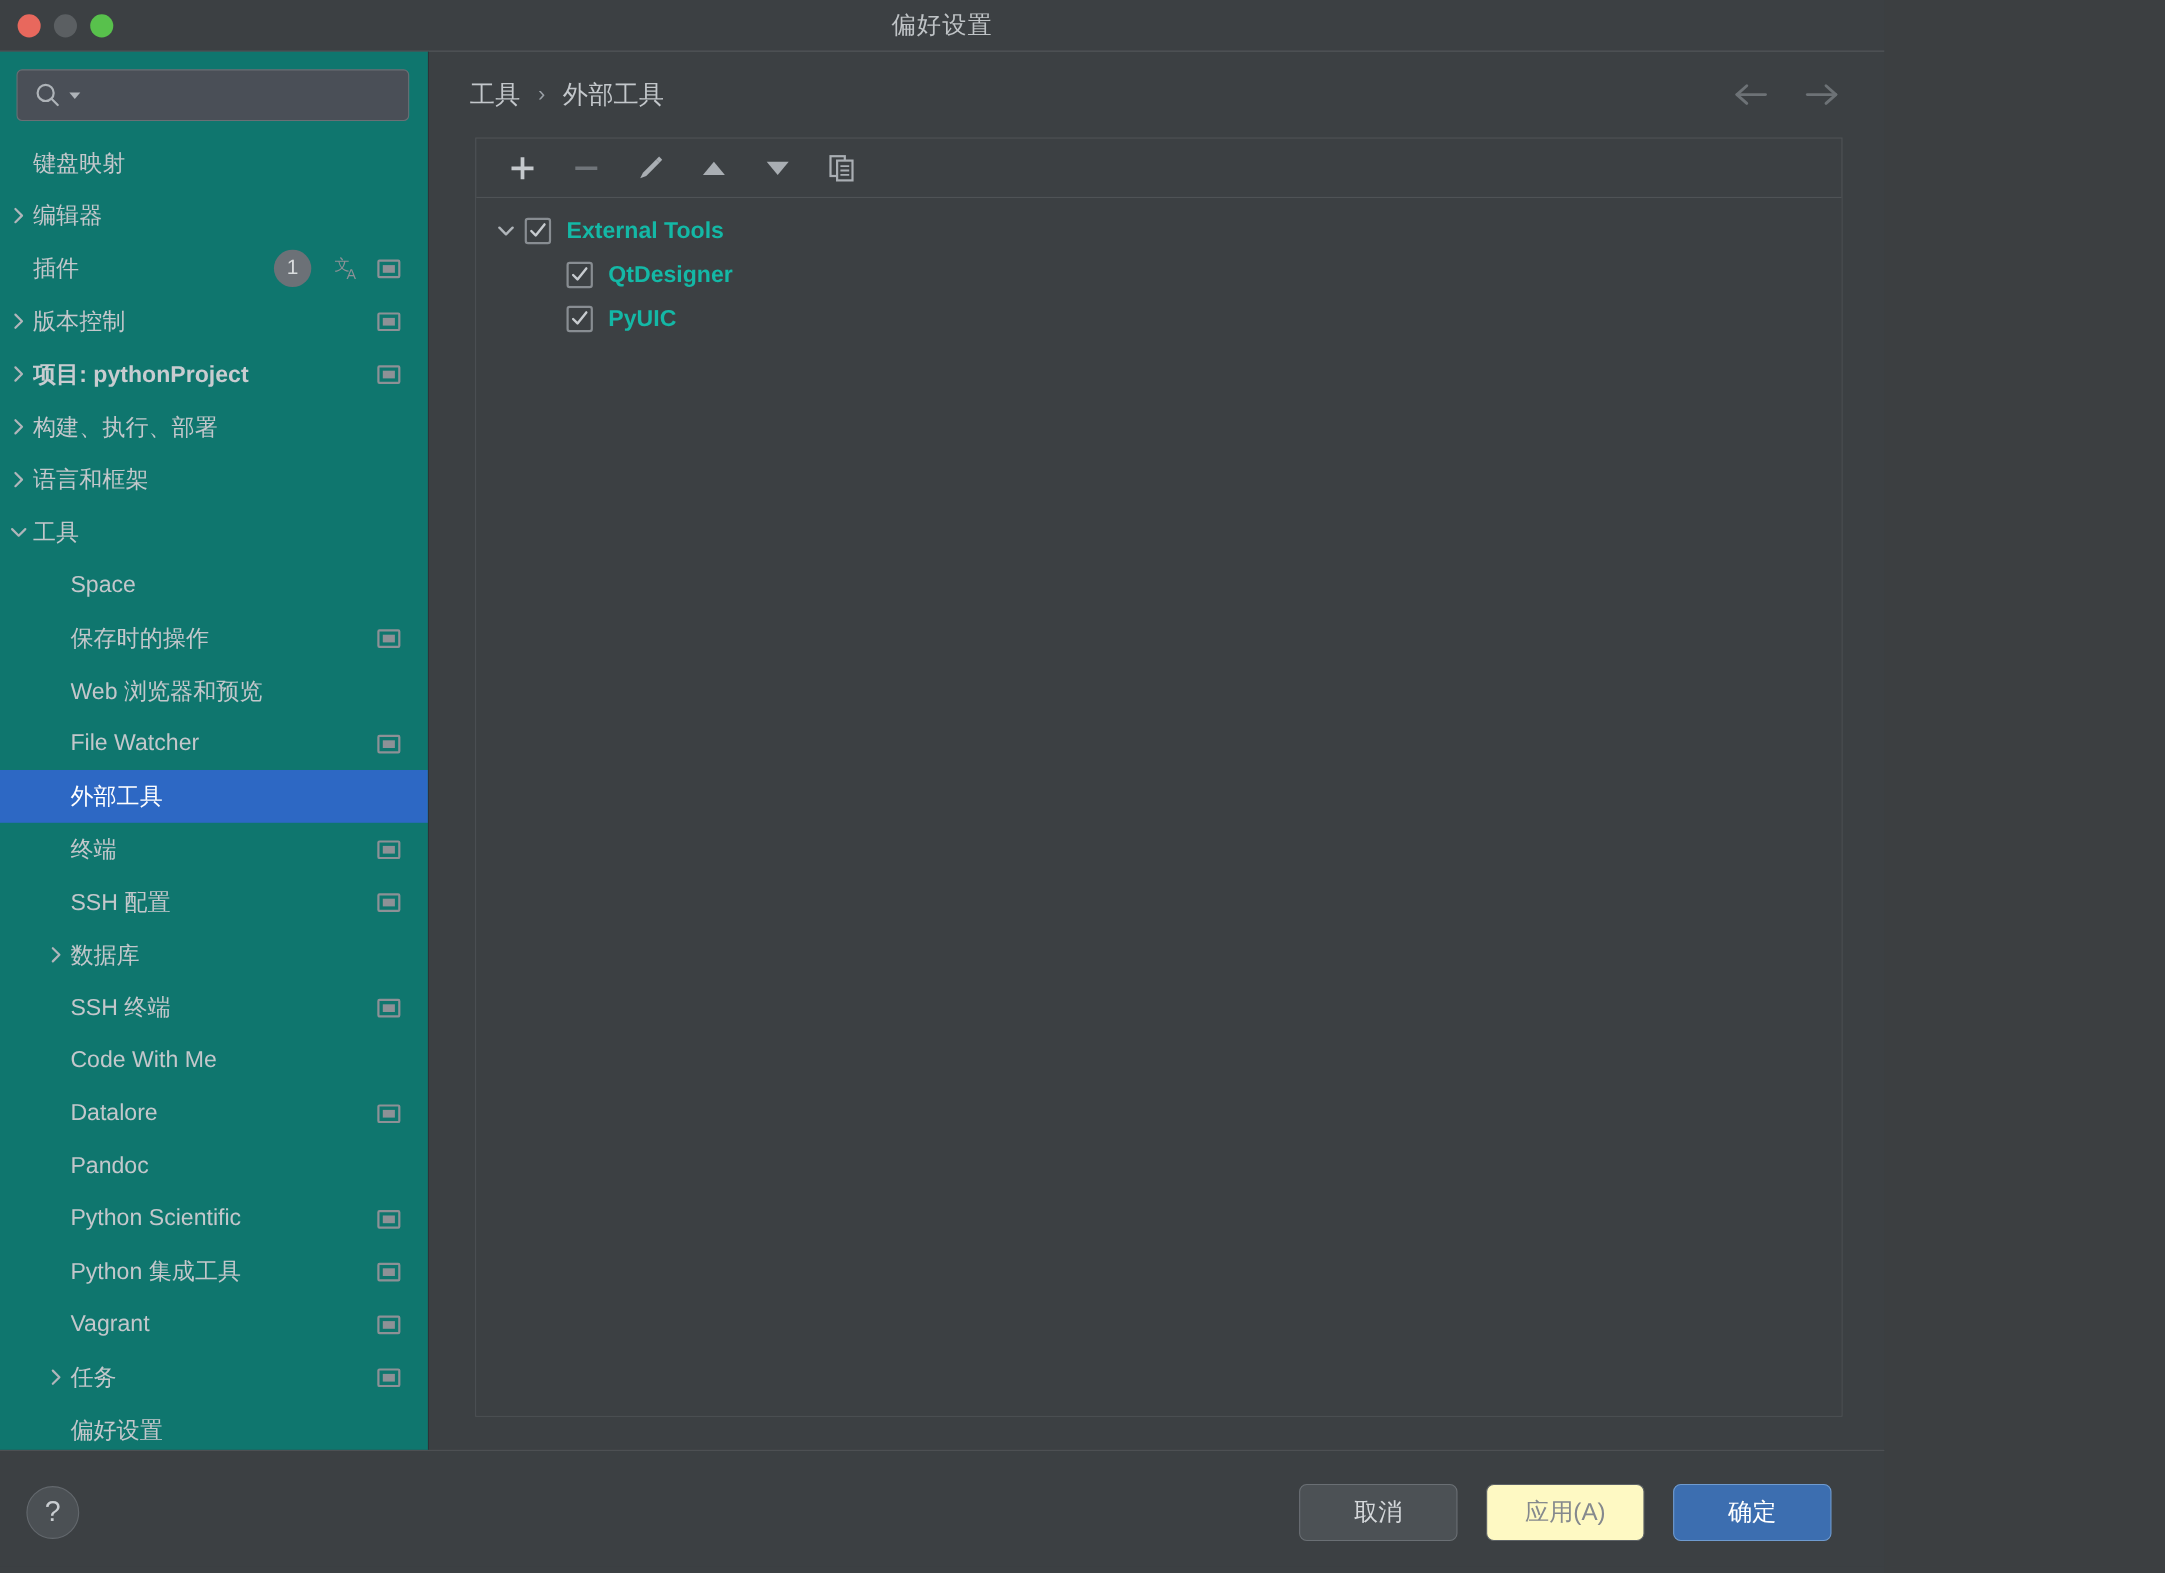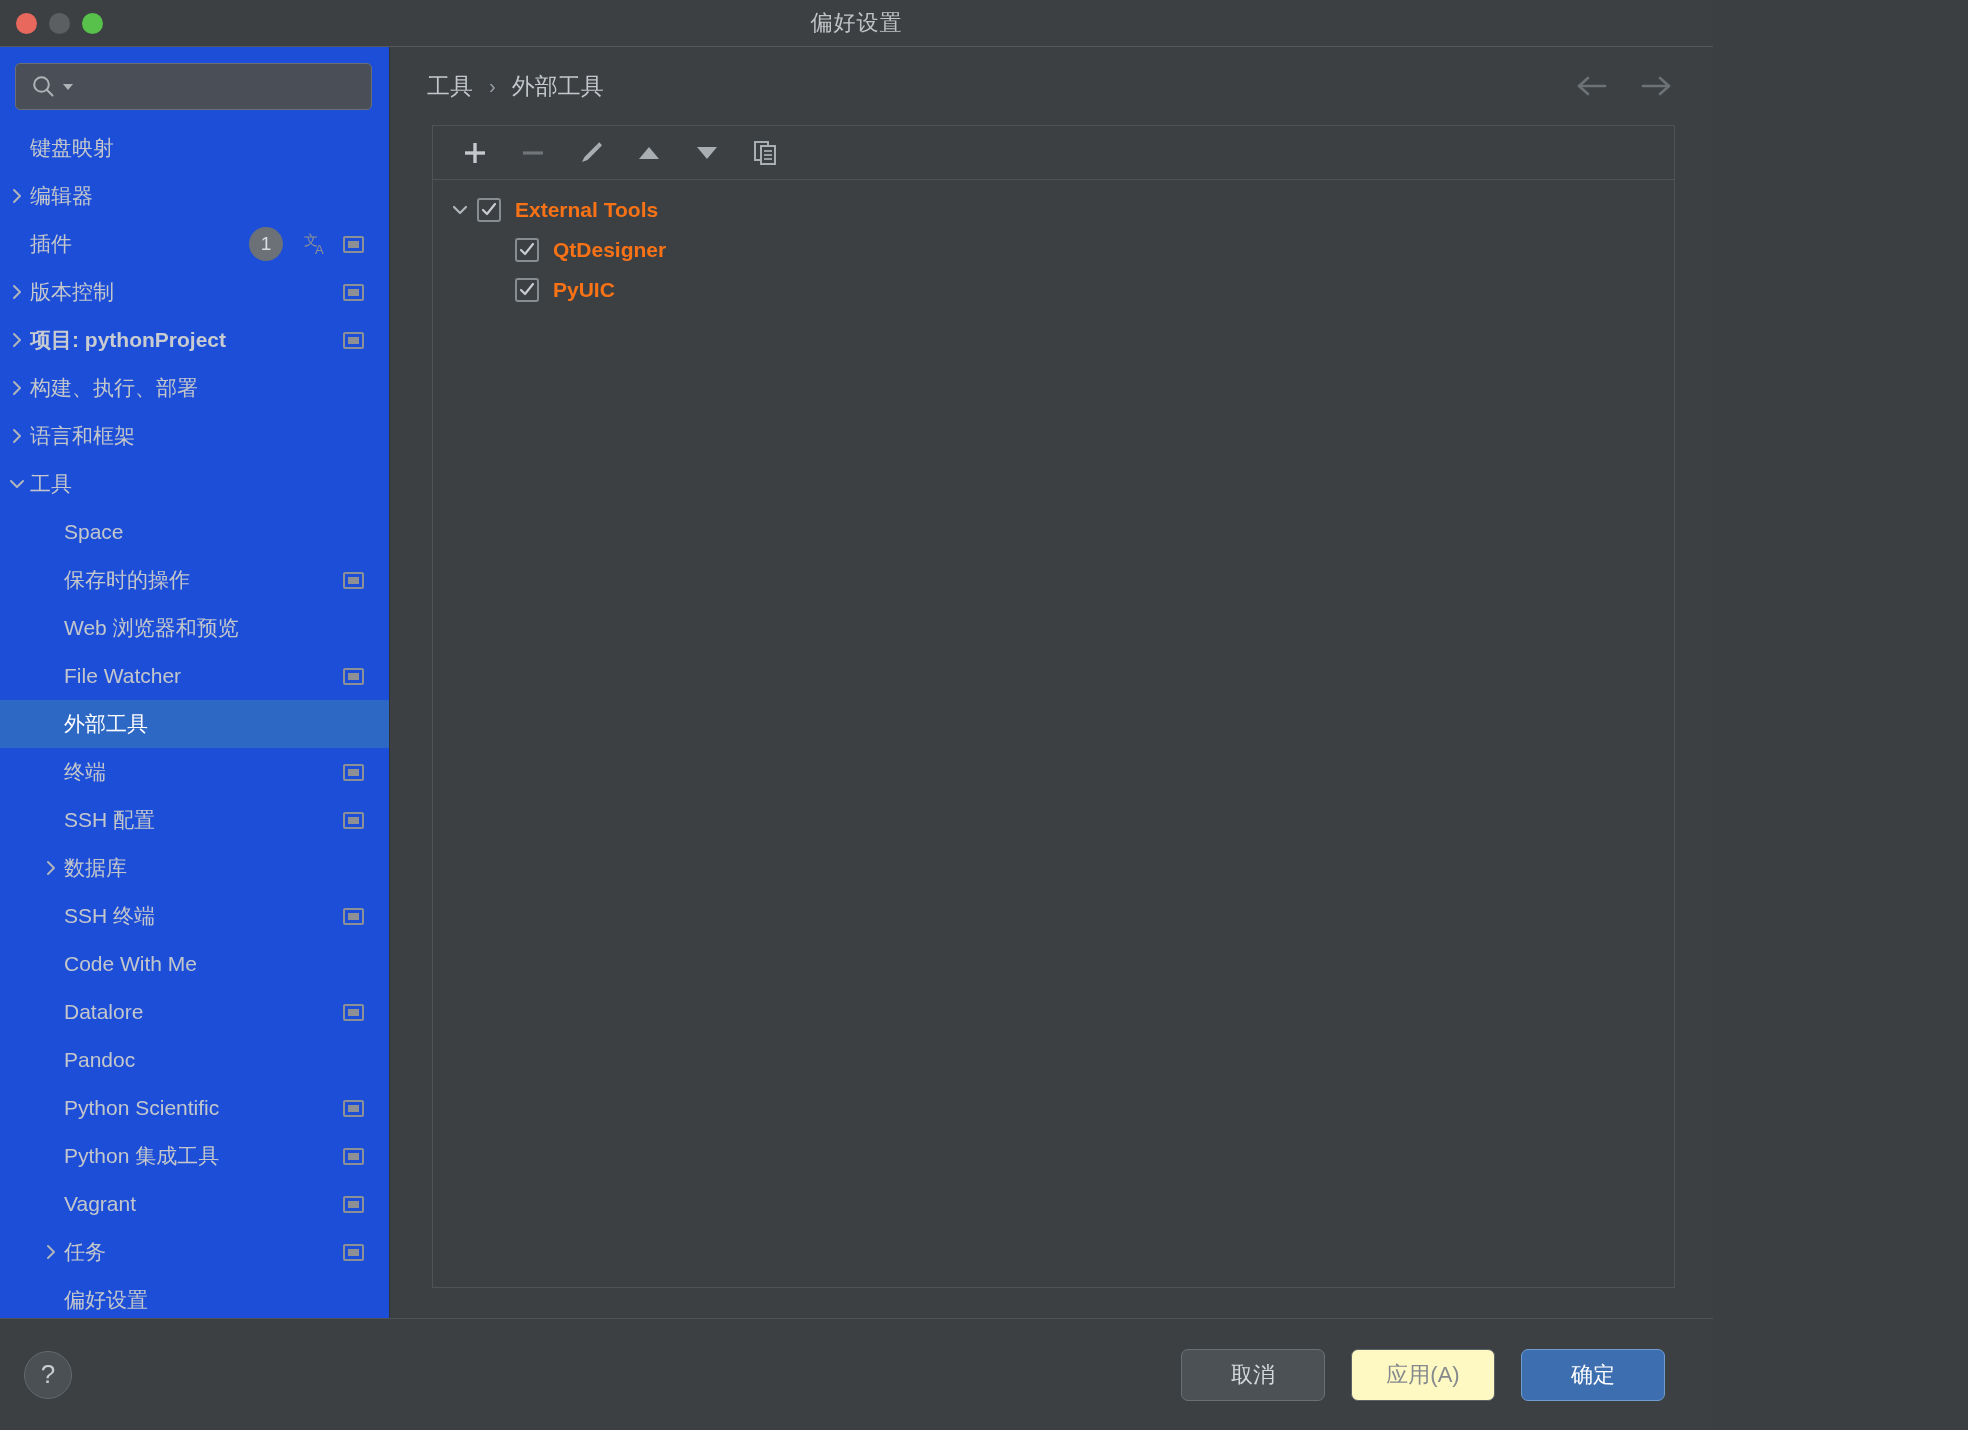--- a/index.html
+++ b/index.html
@@ -60,21 +60,21 @@
   .body-split {
     flex: 1;
     display: flex;
     min-height: 0;
   }
 
   
   .sidebar {
     width: 390px;
     min-width: 390px;
-    background: #1d4ed8;
+    background: #0f766e;
     border-right: 1px solid #2f3237;
     display: flex;
     flex-direction: column;
     overflow: hidden;
     position: relative;
   }
   .search-wrap {
     padding: 16px 17px 14px 15px;
   }
   .search-box {
@@ -261,21 +261,21 @@
     border: 2px solid #888d92;
     border-radius: 3px;
     background: #3c4043;
     position: relative;
     margin-right: 14px;
   }
   .chk svg { position: absolute; left: 1px; top: 1px; }
   .ttlabel {
     font-size: 21px;
     font-weight: bold;
-    color: #f97316;
+    color: #14b8a6;
   }
   .indent1 { padding-left: 38px; }
 
   
   .footer {
     height: 112px;
     min-height: 112px;
     background: #3c4043;
     border-top: 1px solid #4f5356;
     display: flex;

